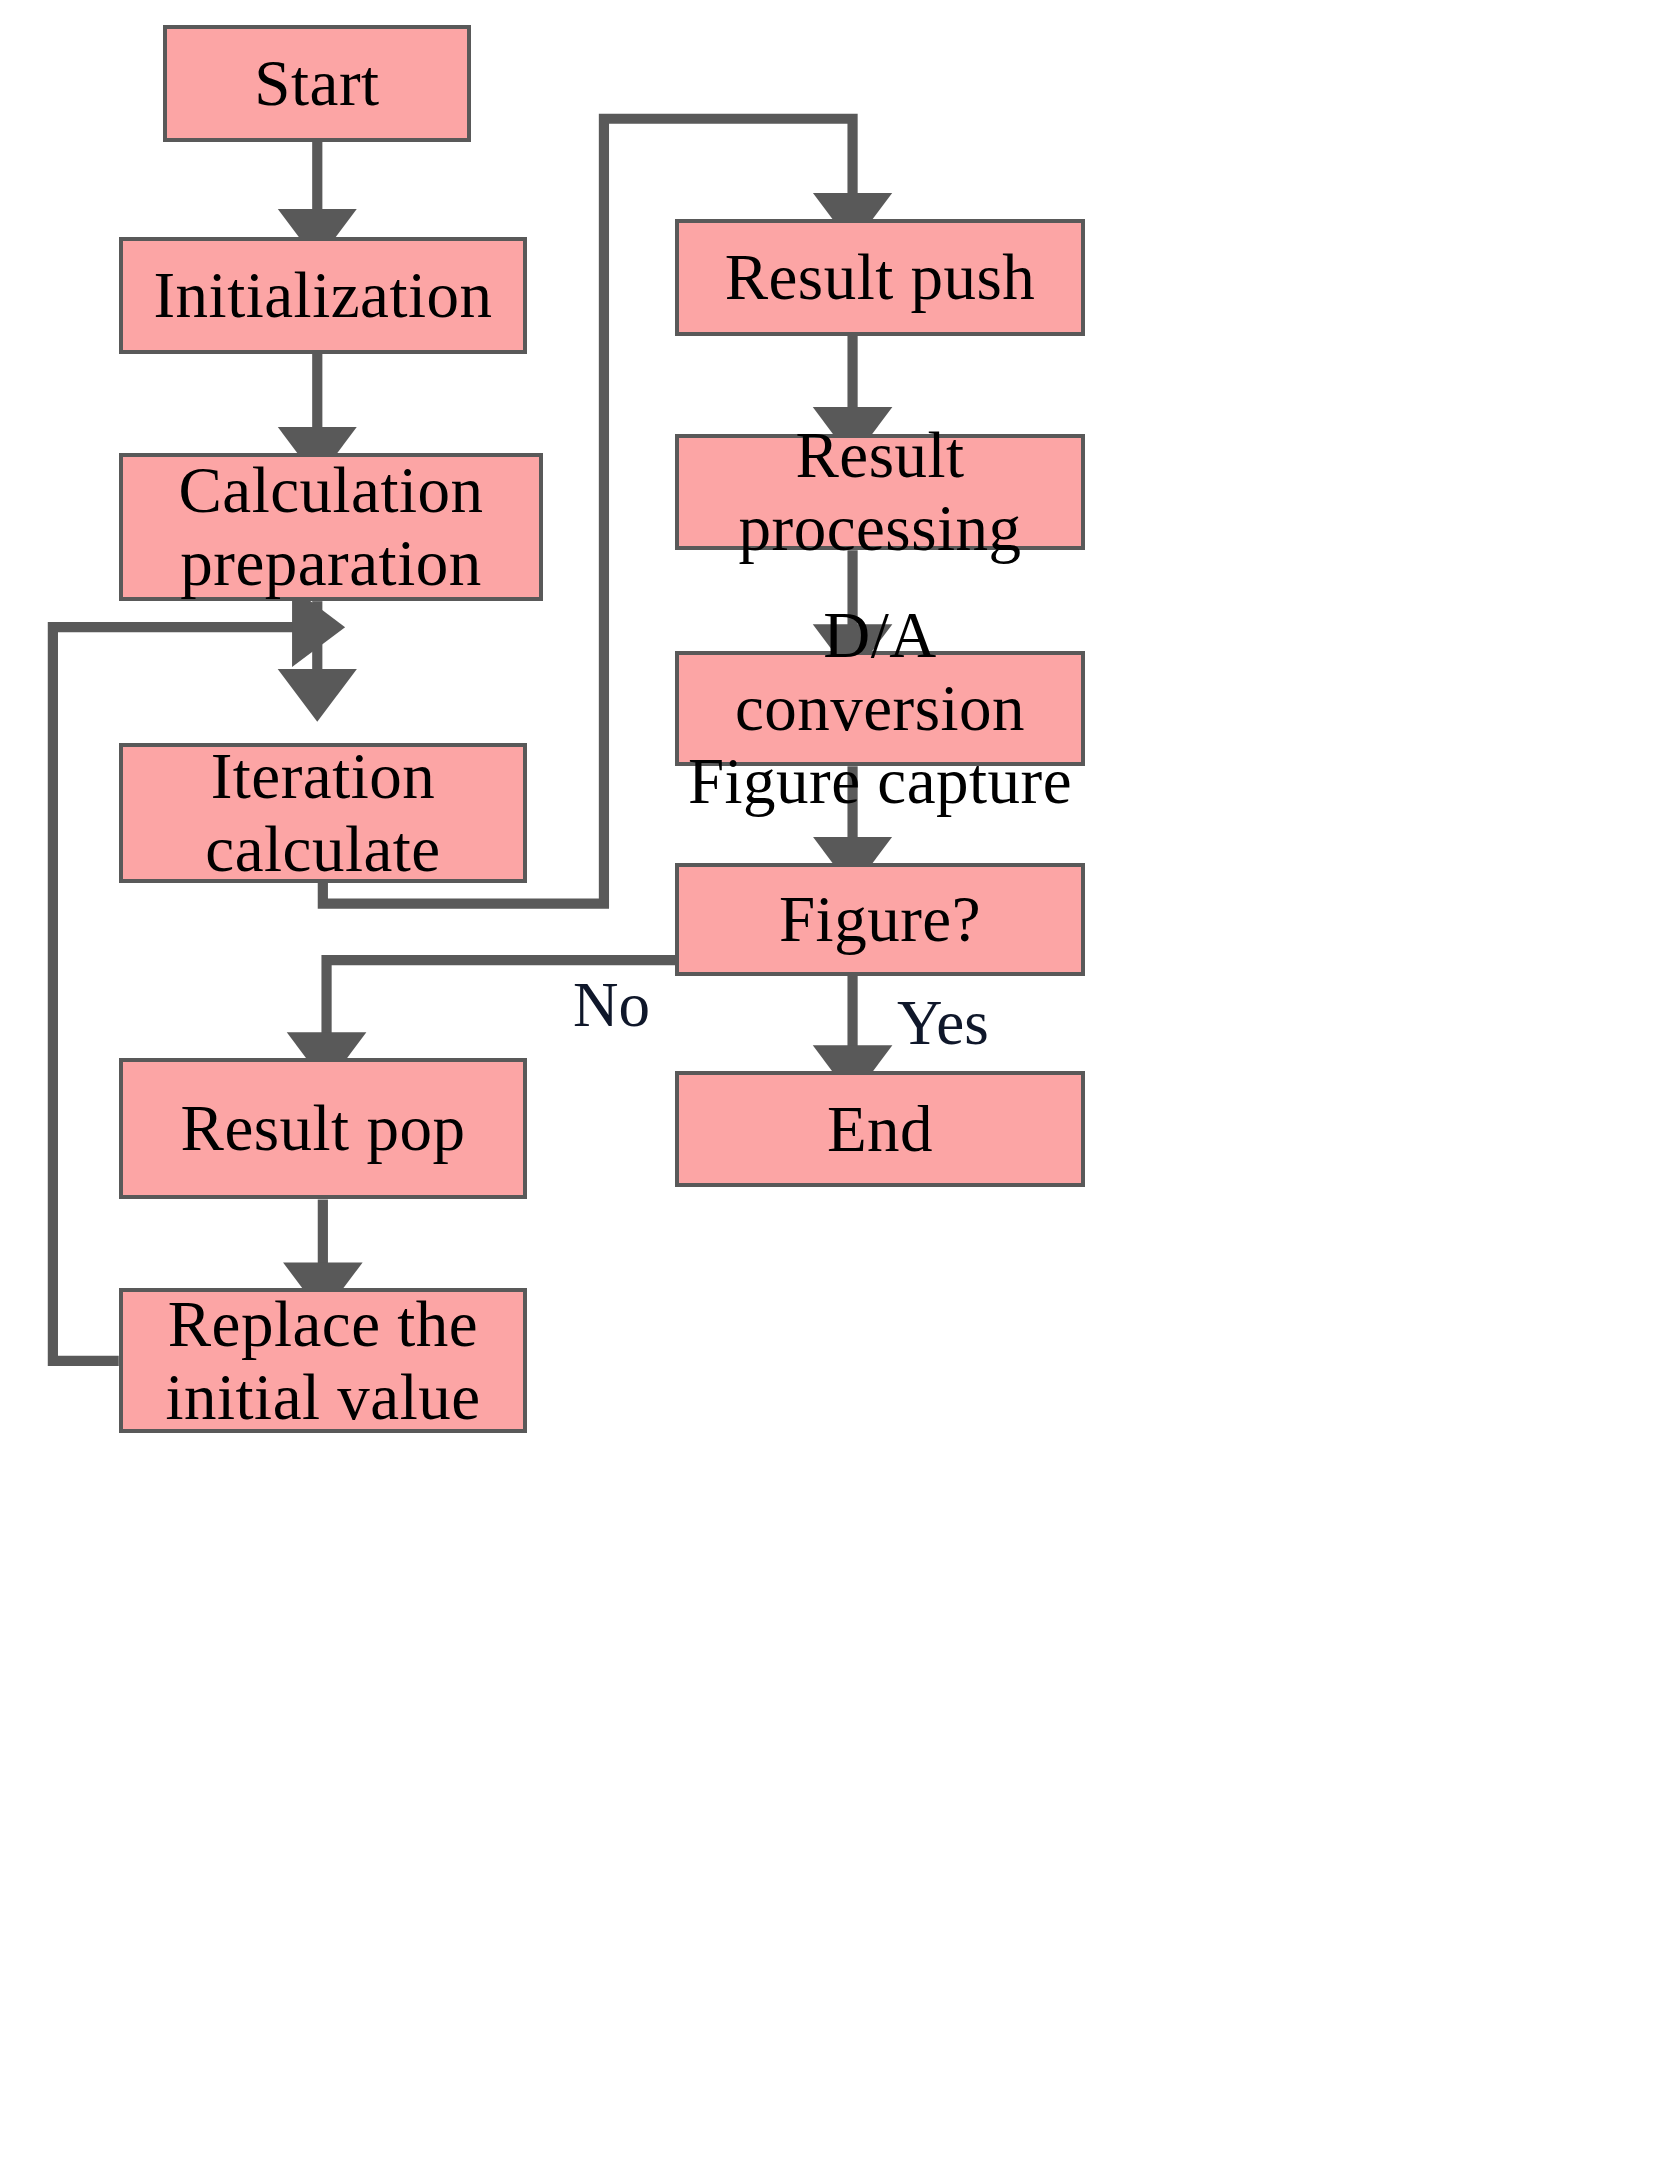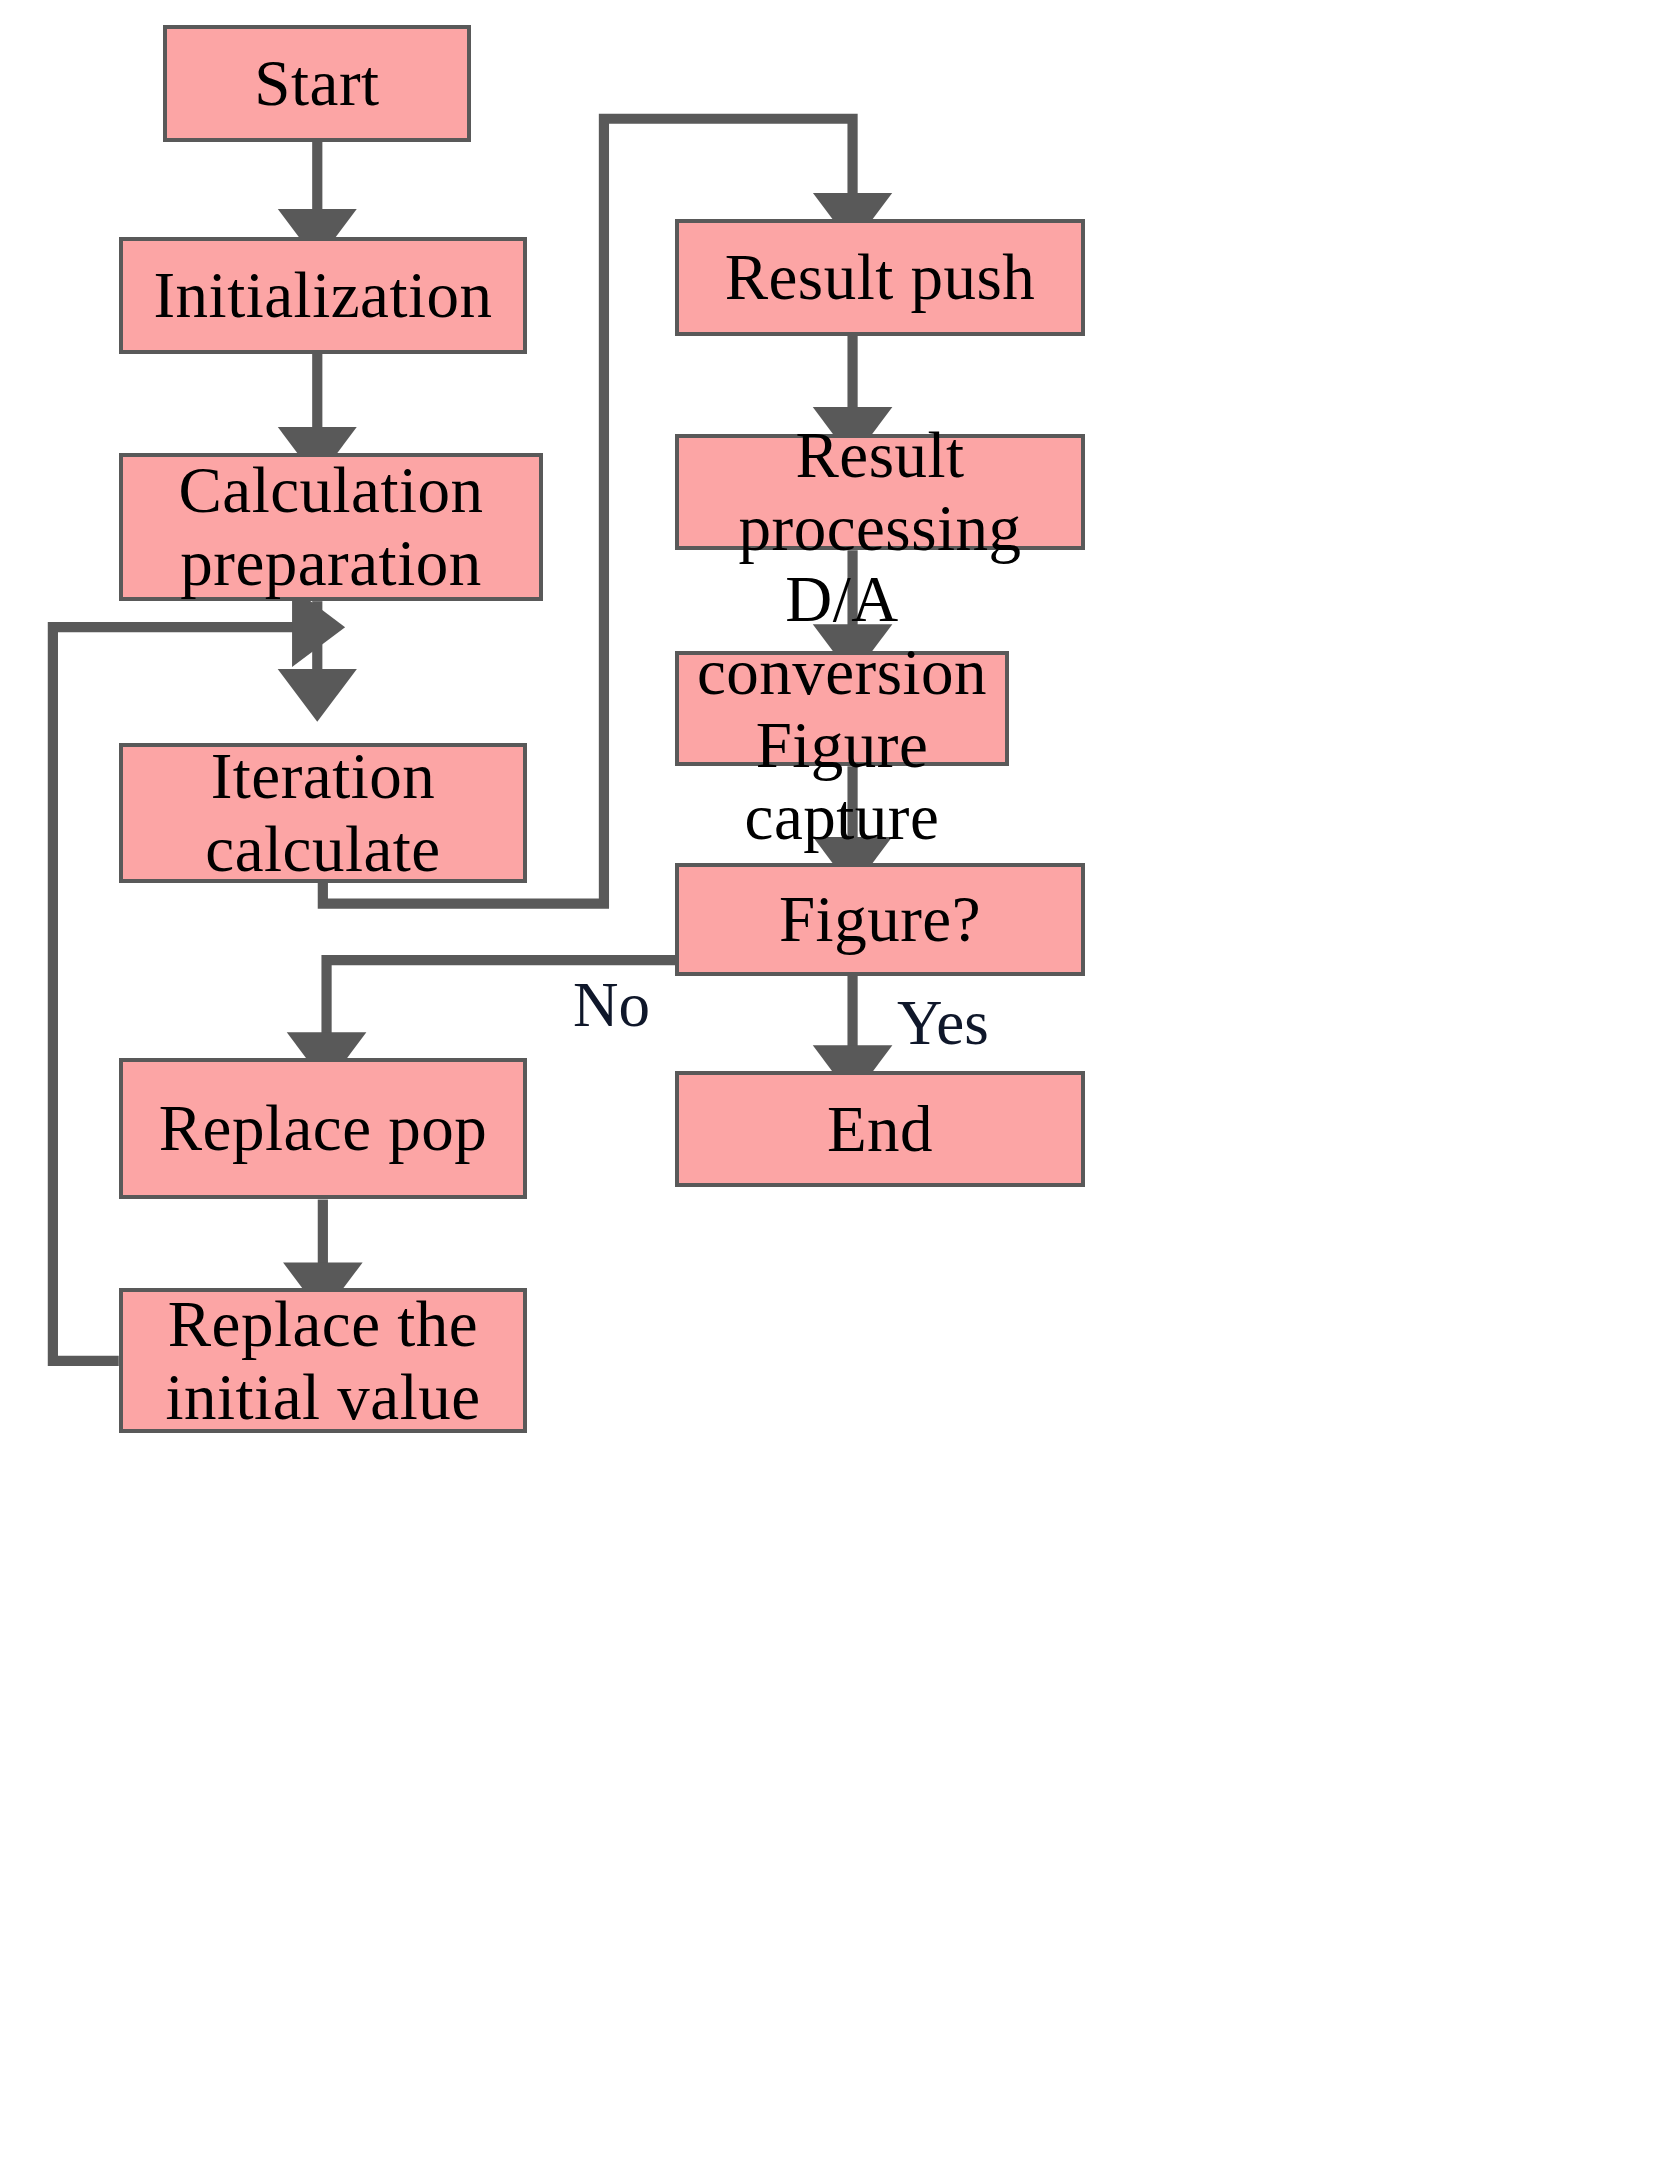--- a/index.html
+++ b/index.html
@@ -62,31 +62,31 @@
   <div class="node" style="left:163px;top:25px;width:308px;height:117px;">Start</div>
 
   <div class="node" style="left:119px;top:237px;width:408px;height:117px;">Initialization</div>
 
   <div class="node" style="left:119px;top:453px;width:424px;height:148px;">Calculation
 preparation</div>
 
   <div class="node" style="left:119px;top:695px;width:408px;height:140px;margin-top:48px;">Iteration
 calculate</div>
 
-  <div class="node" style="left:119px;top:1058px;width:408px;height:141px;">Replace pop</div>
+  <div class="node" style="left:119px;top:1058px;width:408px;height:141px;">Result pop</div>
 
   <div class="node" style="left:119px;top:1288px;width:408px;height:145px;">Replace the
 initial value</div>
 
   <div class="node" style="left:675px;top:219px;width:410px;height:117px;">Result push</div>
 
   <div class="node" style="left:675px;top:434px;width:410px;height:116px;">Result
 processing</div>
 
-  <div class="node" style="left:675px;top:651px;width:334px;height:115px;">D/A conversion
+  <div class="node" style="left:675px;top:651px;width:410px;height:115px;">D/A conversion
 Figure capture</div>
 
   <div class="node" style="left:675px;top:863px;width:410px;height:113px;">Figure?</div>
 
   <div class="node" style="left:675px;top:1071px;width:410px;height:116px;">End</div>
 
   <div class="edge-label" style="left:573px;top:974px;">No</div>
 
   <div class="edge-label" style="left:897px;top:992px;">Yes</div>
 

